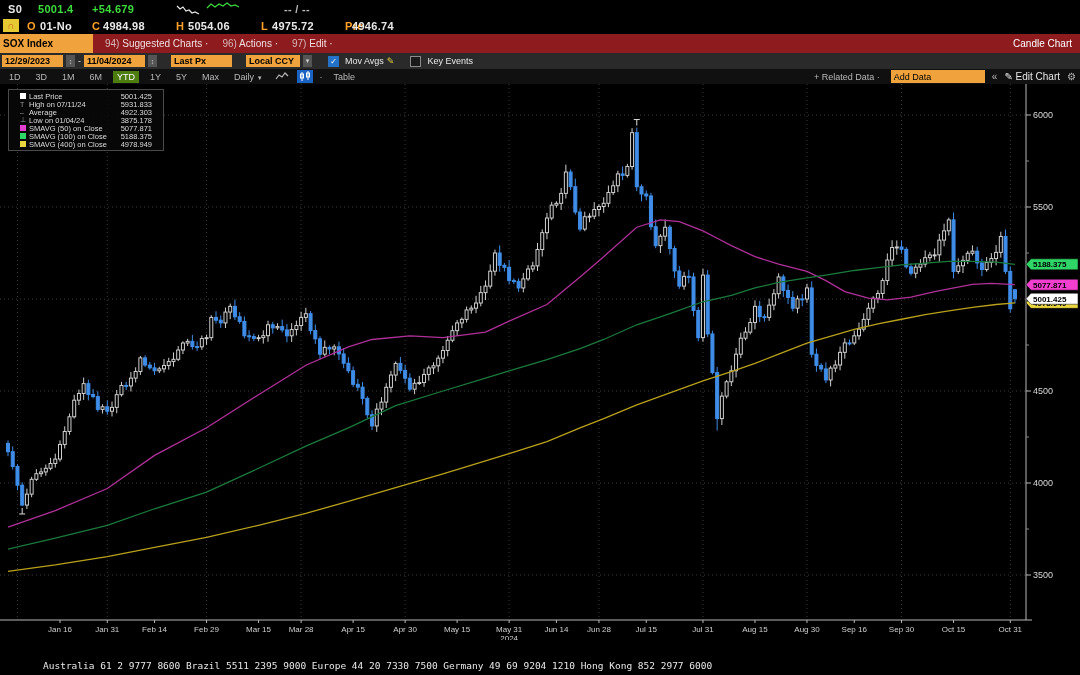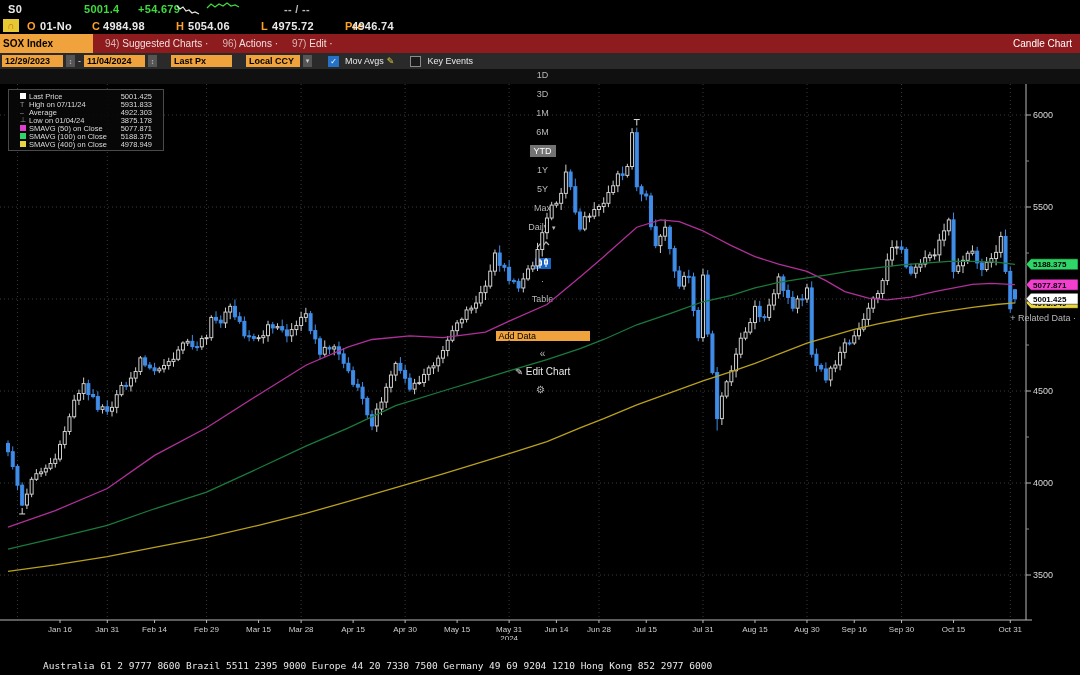--- a/index.html
+++ b/index.html
@@ -4,37 +4,37 @@
 <style>
   html,body{margin:0;padding:0;background:#000;}
   body{width:1080px;height:675px;position:relative;overflow:hidden;
        font-family:"Liberation Sans",sans-serif;-webkit-font-smoothing:none;}
   .row{position:absolute;left:0;right:0;display:flex;align-items:center;}
   #row1{top:0;height:17px;background:#000;}
   #row2{top:17px;height:17px;background:#000;}
   #row3{top:34px;height:19px;background:#8e1b1e;}
   #row4{top:53px;height:16px;background:#2a2a2a;text-align:right;}
   #row5{top:69px;height:15px;background:#101010;}
-  .grn{color:#3ddc3d;margin-left:46px;}
+  .grn{color:#3ddc3d;}
   .amb{color:#ffa028;}
   .wht{color:#e8e8e8;}
   .gry{color:#b8b8b8;}
   #row1 span,#row2 span{font-size:11px;font-weight:bold;letter-spacing:0.3px;}
   .abs{position:absolute;}
   .obox{background:#f0a33c;color:#000;font-size:9px;font-weight:bold;
         display:flex;align-items:center;padding:0 3px;height:12px;}
   .stepper{background:#555;color:#ccc;width:9px;height:12px;font-size:7px;
         display:flex;align-items:center;justify-content:center;}
   .cb{width:9px;height:9px;display:inline-flex;align-items:center;justify-content:center;
       font-size:8px;color:#fff;margin-right:3px;}
   .cb.on{background:#2472c8;border:1px solid #2472c8;}
   .cb.off{background:#1a1a1a;border:1px solid #8a8a8a;}
   .ctl-label{color:#e8e8e8;font-size:9px;}
   .rng{color:#b8b8b8;font-size:9px;padding:1px 4px;cursor:default;}
-  .rng.active{background:#737373;color:#fff;}
+  .rng.active{background:#4d7c0f;color:#fff;}
   .menu-item{color:#f2dede;font-size:10px;margin-right:14px;}
   .menu-num{color:#d8b8b8;}
   #legend{position:absolute;left:8px;top:89px;width:132px;background:rgba(8,8,8,0.88);
           border:1px solid #4a4a4a;padding:2px 11px;z-index:5;}
   .lg-row{display:flex;align-items:center;height:8px;font-size:7.5px;color:#dcdcdc;}
   .lg-mark{width:9px;display:inline-flex;align-items:center;font-size:7px;color:#9a9a9a;}
   .lg-sw{width:6px;height:6px;display:inline-block;}
   .lg-label{flex:1;white-space:nowrap;overflow:hidden;}
   .lg-val{margin-left:3px;}
   #chart-wrap{position:absolute;top:84px;left:0;width:1080px;height:556px;}
@@ -97,21 +97,21 @@
   <div class="stepper">▾</div>
   <div style="width:10px"></div>
   <span class="cb on">✓</span>
   <span class="ctl-label">Mov Avgs</span>
   <span style="color:#e8d53f;font-size:9px">✎</span>
   <div style="width:10px"></div>
   <span class="cb off"></span>
   <span class="ctl-label">Key Events</span>
 </div>
 
-<div id="row5" class="row" style="padding-left:5px;gap:7px;flex-direction:column;">
+<div id="row5" class="row" style="padding-left:5px;gap:7px;">
   <span class="rng">1D</span>
   <span class="rng">3D</span>
   <span class="rng">1M</span>
   <span class="rng">6M</span>
   <span class="rng active">YTD</span>
   <span class="rng">1Y</span>
   <span class="rng">5Y</span>
   <span class="rng">Max</span>
   <span class="rng">
     <span>Daily</span> <span style="font-size:6px">▼</span>

